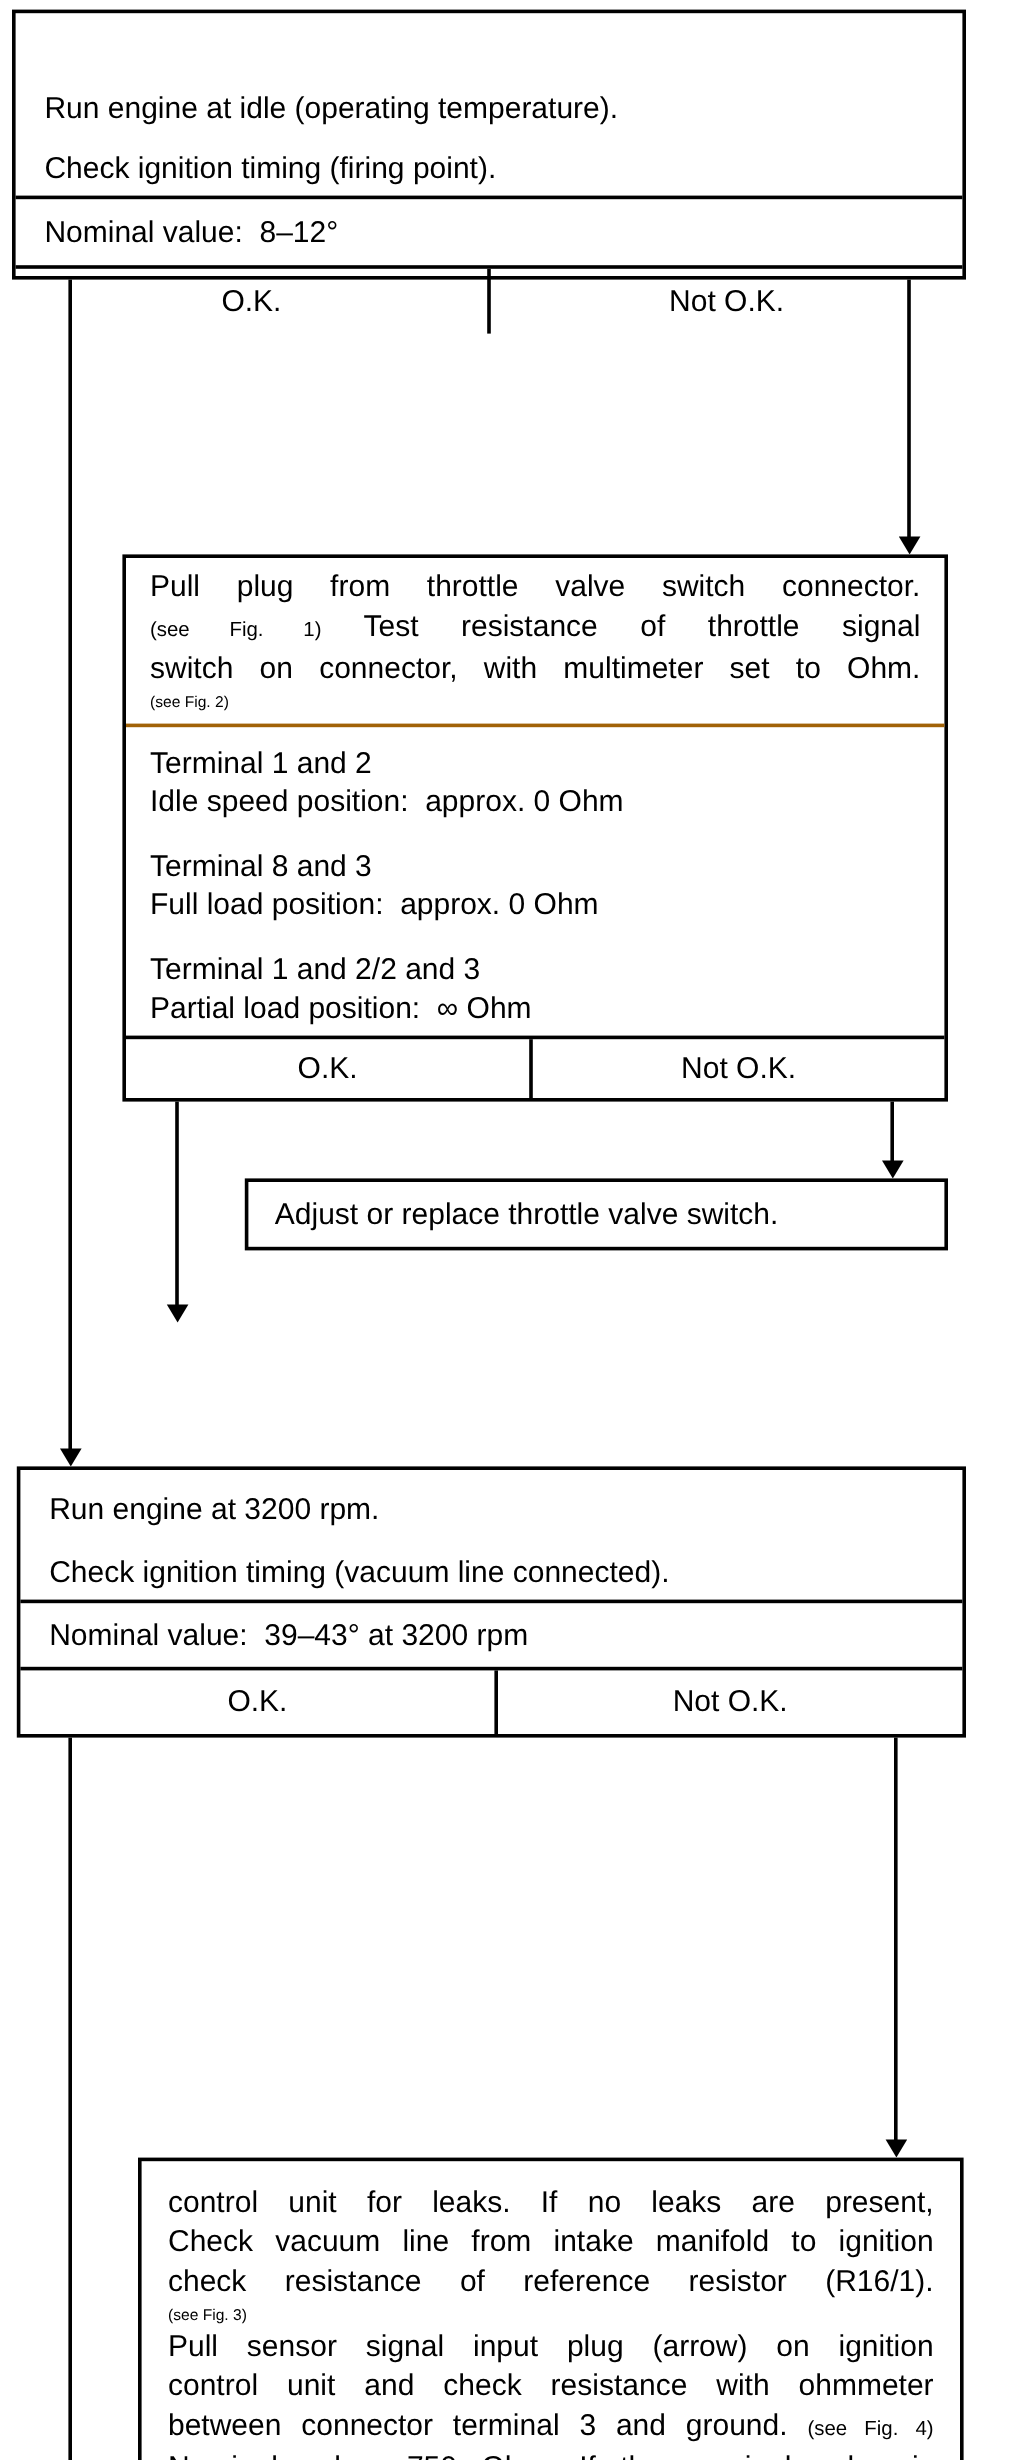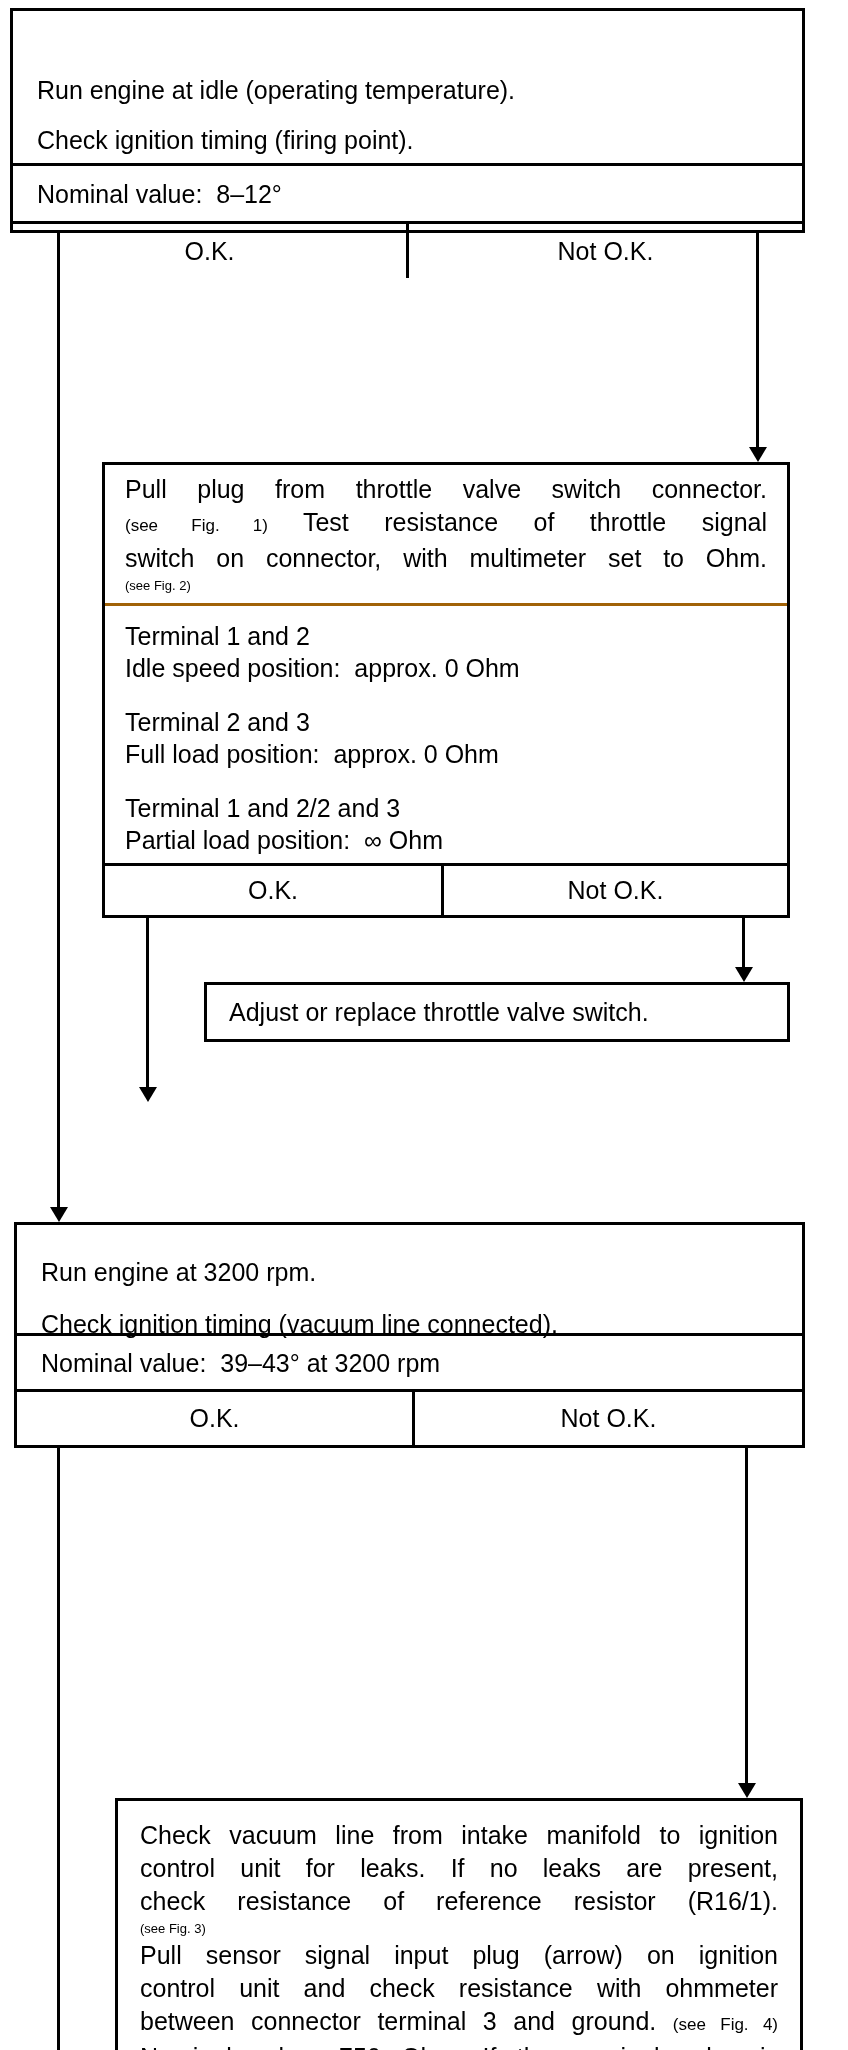--- a/index.html
+++ b/index.html
@@ -56,21 +56,21 @@
       </div>
       <div class="jus lh33">switch on connector, with multimeter set to Ohm.</div>
       <div class="lh21">(see Fig. 2)</div>
     </div>
     <div class="sec txt" style="height:260px;border-top:3px solid #a16207;padding:14px 20px 0;">
       <div class="tgroup">
         <div>Terminal 1 and 2</div>
         <div class="pre">Idle speed position:  approx. 0 Ohm</div>
       </div>
       <div class="tgroup">
-        <div>Terminal 2 and 3</div>
+        <div>Terminal 8 and 3</div>
         <div class="pre">Full load position:  approx. 0 Ohm</div>
       </div>
       <div class="tgroup">
         <div>Terminal 1 and 2/2 and 3</div>
         <div class="pre">Partial load position:  ∞ Ohm</div>
       </div>
     </div>
     <div class="okrow" style="height:52px;">
       <div class="okcell" style="width:339px;">O.K.</div>
       <div class="nokcell">Not O.K.</div>
@@ -82,39 +82,39 @@
 
   <div class="vline" style="left:742px;top:918px;height:50px;"></div>
   <div class="arrow" style="left:735px;top:967px;"></div>
 
   <div class="box" style="left:204px;top:982px;width:586px;height:60px;display:flex;align-items:center;padding-left:22px;">
     <div class="txt">Adjust or replace throttle valve switch.</div>
   </div>
 
 
   <div class="box" style="left:14px;top:1222px;width:791px;height:226px;">
-    <div class="sec txt" style="height:108px;padding:32px 24px 0;">
+    <div class="sec txt" style="height:108px;padding:18px 24px 0;">
       <div style="line-height:30px;margin-bottom:22px;">Run engine at 3200 rpm.</div>
       <div style="line-height:30px;">Check ignition timing (vacuum line connected).</div>
     </div>
     <div class="sec txt pre" style="height:56px;border-top:3px solid #000;padding:13px 24px 0;">Nominal value:  39–43° at 3200 rpm</div>
     <div class="okrow" style="height:56px;">
       <div class="okcell" style="width:398px;">O.K.</div>
       <div class="nokcell">Not O.K.</div>
     </div>
   </div>
 
   <div class="vline" style="left:57px;top:1448px;height:602px;"></div>
 
   <div class="vline" style="left:745px;top:1448px;height:336px;"></div>
   <div class="arrow" style="left:738px;top:1783px;"></div>
 
   <div class="box" style="left:115px;top:1798px;width:688px;height:300px;padding:18px 22px 0;">
+    <div class="jus txt lh33">control unit for leaks.  If no leaks are present,</div>
     <div class="jus txt lh33">Check vacuum line from intake manifold to ignition</div>
-    <div class="jus txt lh33">control unit for leaks.  If no leaks are present,</div>
     <div class="jus txt lh33">check resistance of reference resistor (R16/1).</div>
     <div class="lh21">(see Fig. 3)</div>
     <div class="jus txt lh33">Pull sensor signal input plug (arrow) on ignition</div>
     <div class="jus txt lh33">control unit and check resistance with ohmmeter</div>
     <div class="jus txt lh33">
       <span>between connector terminal 3 and ground.</span>
       <span class="fig">(see Fig. 4)</span>
     </div>
     <div class="jus txt lh33">Nominal value:  750 Ohm.  If the nominal value is</div>
   </div>

